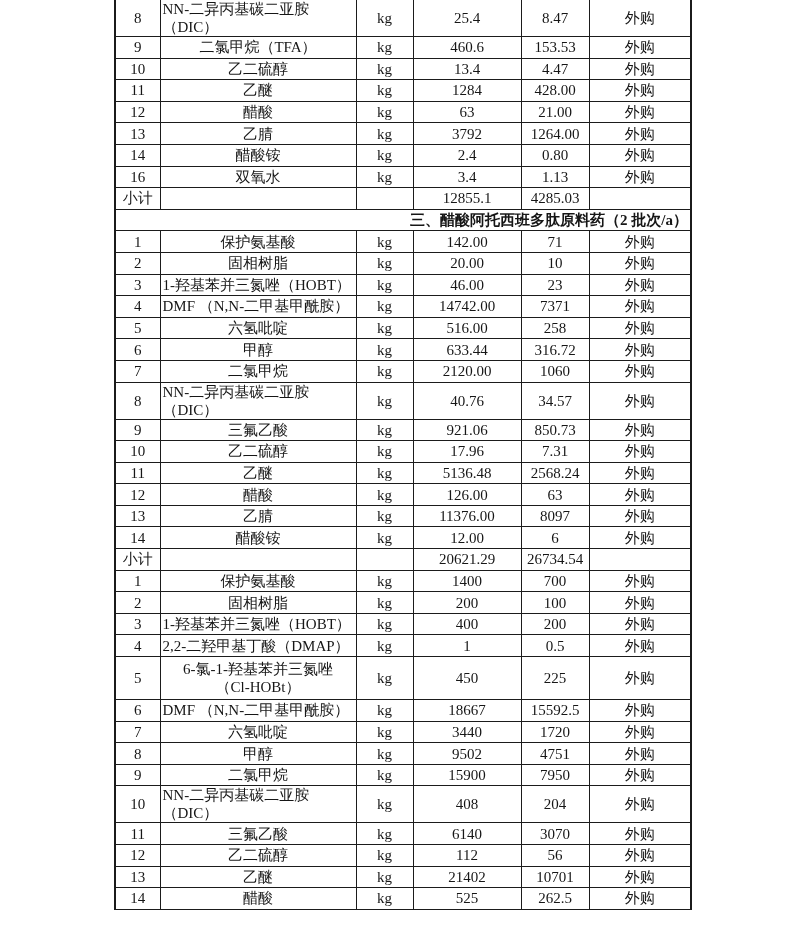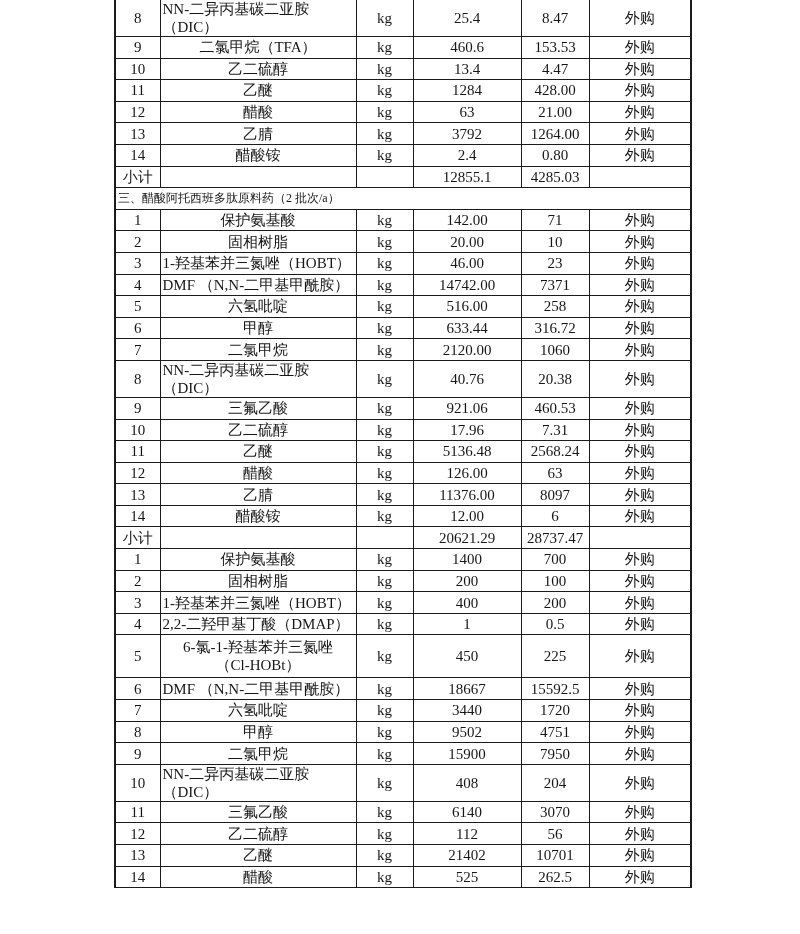--- a/index.html
+++ b/index.html
@@ -37,23 +37,23 @@
     vertical-align: middle;
     overflow: hidden;
     white-space: pre-line;
   }
   tr.data-row { height: 21.6px; }
   tr.first-row { height: 25px; }
   tr.first-row td { border-top: none; }
   tr.tall-row { height: 43px; }
   tr.section-row { height: 21.6px; }
   tr.section-row td {
-    font-weight: normal;
-    text-align: left;
-    font-size: 12px;
+    font-weight: bold;
+    text-align: right;
+    font-size: 15px;
   }
   td.cell-name.align-left { text-align: left; }
   td.cell-no, td.cell-unit, td.cell-total, td.cell-batch, td.cell-source {
     font-size: 15px;
   }
 </style>
 </head>
 <body>
 
 <div class="page">
@@ -116,20 +116,28 @@
           <td class="cell-source">外购</td>
         </tr>
         <tr class="data-row">
           <td class="cell-no">14</td>
           <td class="cell-name">醋酸铵</td>
           <td class="cell-unit">kg</td>
           <td class="cell-total">2.4</td>
           <td class="cell-batch">0.80</td>
           <td class="cell-source">外购</td>
         </tr>
+        <tr class="data-row">
+          <td class="cell-no">16</td>
+          <td class="cell-name">双氧水</td>
+          <td class="cell-unit">kg</td>
+          <td class="cell-total">3.4</td>
+          <td class="cell-batch">1.13</td>
+          <td class="cell-source">外购</td>
+        </tr>
         <tr class="data-row subtotal-row">
           <td class="cell-no">小计</td>
           <td class="cell-name"></td>
           <td class="cell-unit"></td>
           <td class="cell-total">12855.1</td>
           <td class="cell-batch">4285.03</td>
           <td class="cell-source"></td>
         </tr>
         <tr class="section-row">
           <td colspan="6">三、醋酸阿托西班多肽原料药（2 批次/a）</td>
@@ -188,29 +196,29 @@
           <td class="cell-unit">kg</td>
           <td class="cell-total">2120.00</td>
           <td class="cell-batch">1060</td>
           <td class="cell-source">外购</td>
         </tr>
         <tr class="data-row">
           <td class="cell-no">8</td>
           <td class="cell-name align-left">NN-二异丙基碳二亚胺（DIC）</td>
           <td class="cell-unit">kg</td>
           <td class="cell-total">40.76</td>
-          <td class="cell-batch">20.38</td>
+          <td class="cell-batch">34.57</td>
           <td class="cell-source">外购</td>
         </tr>
         <tr class="data-row">
           <td class="cell-no">9</td>
           <td class="cell-name">三氟乙酸</td>
           <td class="cell-unit">kg</td>
           <td class="cell-total">921.06</td>
-          <td class="cell-batch">460.53</td>
+          <td class="cell-batch">850.73</td>
           <td class="cell-source">外购</td>
         </tr>
         <tr class="data-row">
           <td class="cell-no">10</td>
           <td class="cell-name">乙二硫醇</td>
           <td class="cell-unit">kg</td>
           <td class="cell-total">17.96</td>
           <td class="cell-batch">7.31</td>
           <td class="cell-source">外购</td>
         </tr>
@@ -244,21 +252,21 @@
           <td class="cell-unit">kg</td>
           <td class="cell-total">12.00</td>
           <td class="cell-batch">6</td>
           <td class="cell-source">外购</td>
         </tr>
         <tr class="data-row subtotal-row">
           <td class="cell-no">小计</td>
           <td class="cell-name"></td>
           <td class="cell-unit"></td>
           <td class="cell-total">20621.29</td>
-          <td class="cell-batch">28737.47</td>
+          <td class="cell-batch">26734.54</td>
           <td class="cell-source"></td>
         </tr>
         <tr class="data-row">
           <td class="cell-no">1</td>
           <td class="cell-name">保护氨基酸</td>
           <td class="cell-unit">kg</td>
           <td class="cell-total">1400</td>
           <td class="cell-batch">700</td>
           <td class="cell-source">外购</td>
         </tr>

